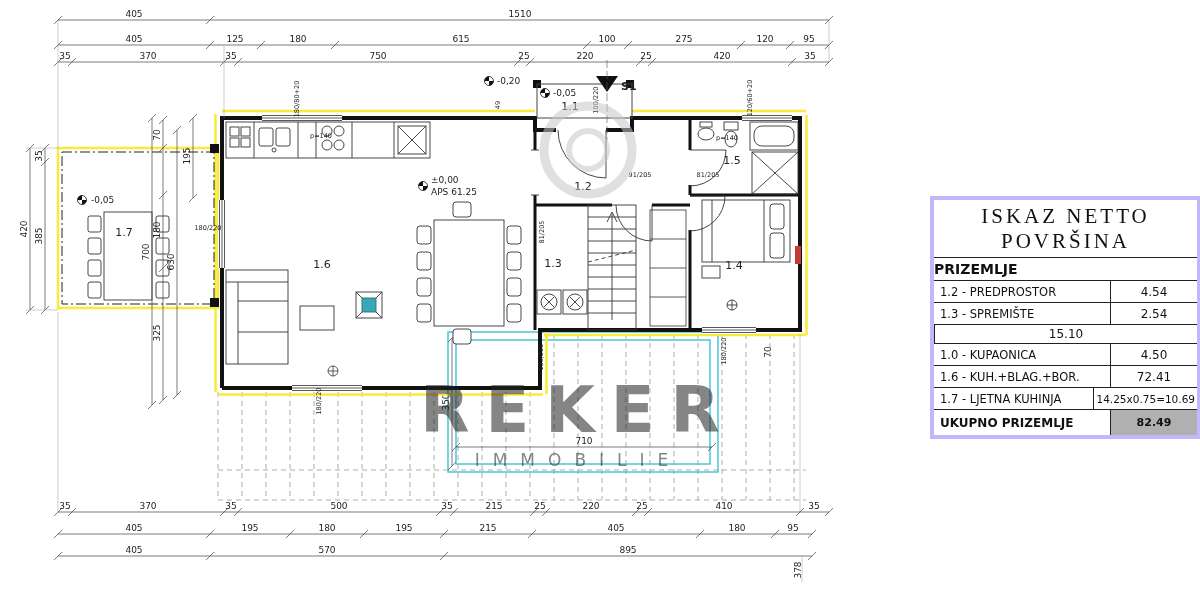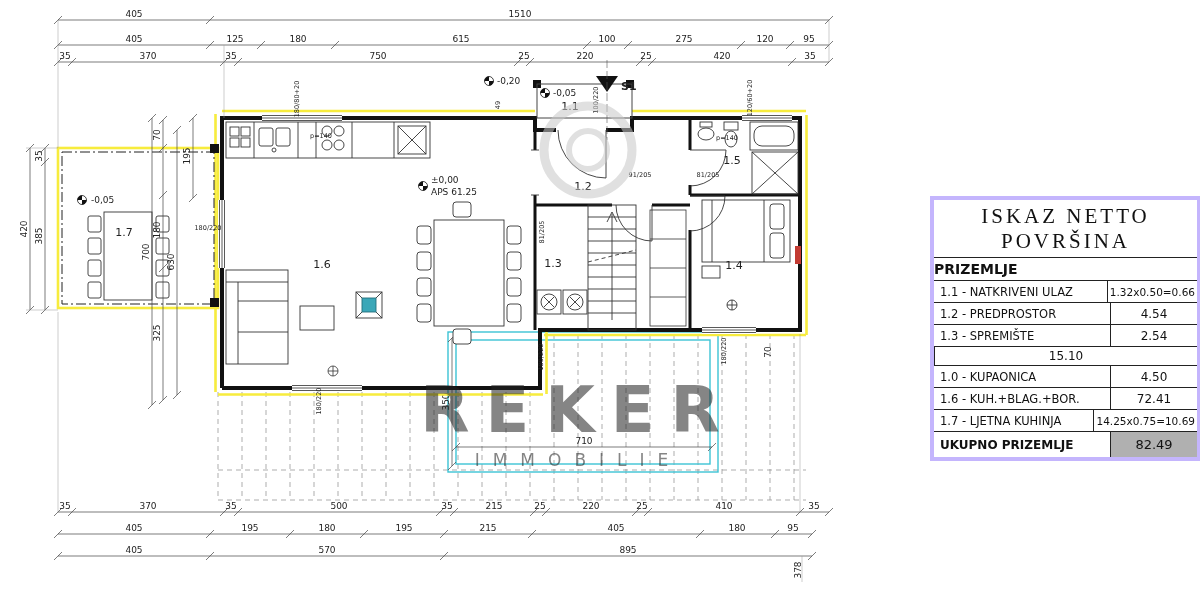--- a/index.html
+++ b/index.html
@@ -13,21 +13,21 @@
       font-family:"Liberation Serif","DejaVu Serif",serif;font-size:21px;letter-spacing:3px;color:#111;}
   #area-table .tbl-header{border-bottom:1px solid #222;font-weight:bold;font-size:14px;
       padding:3px 0 3px 0;color:#111;}
   #area-table .tbl-row{display:flex;border-bottom:1px solid #222;align-items:stretch;}
   #area-table .tbl-row:last-child{border-bottom:none;}
   #area-table .c1{width:176px;box-sizing:border-box;padding:4px 2px 3px 6px;font-size:11.5px;color:#111;}
   #area-table .c2{flex:1;border-left:1px solid #222;display:flex;align-items:center;justify-content:center;
       font-size:12px;color:#111;box-sizing:border-box;padding:2px;}
   #area-table .c2.small{font-size:10.5px;}
   #area-table .total .c1{font-weight:bold;font-size:12px;padding-top:6px;padding-bottom:5px;}
-  #area-table .total .c2{font-weight:normal;font-size:13px;background:#b0b0b0;text-align:right;}
+  #area-table .total .c2{font-weight:bold;font-size:11px;background:#b0b0b0;text-align:right;}
   text{fill:#222;}
   .dimtxt{font-size:9px;}
   .smalltxt{font-size:6.5px;}
   .roomlbl{font-size:11px;}
 </style>
 </head>
 <body>
 
 <div id="stage">
 
@@ -351,24 +351,20 @@
 </svg>
 
 <div id="area-table">
   <div class="tbl-title">
     <div>ISKAZ NETTO</div>
     <div>POVRŠINA</div>
   </div>
   <div class="tbl-header">PRIZEMLJE</div>
 
   <div class="tbl-row">
-    <div class="c1">1.1 - NATKRIVENI ULAZ</div>
-    <div class="c2 small">1.32x0.50=0.66</div>
-  </div>
-  <div class="tbl-row">
     <div class="c1">1.2 - PREDPROSTOR</div>
     <div class="c2">4.54</div>
   </div>
   <div class="tbl-row">
     <div class="c1">1.3 - SPREMIŠTE</div>
     <div class="c2">2.54</div>
   </div>
   <div class="tbl-row">
     <div class="c2">15.10</div>
   </div>

